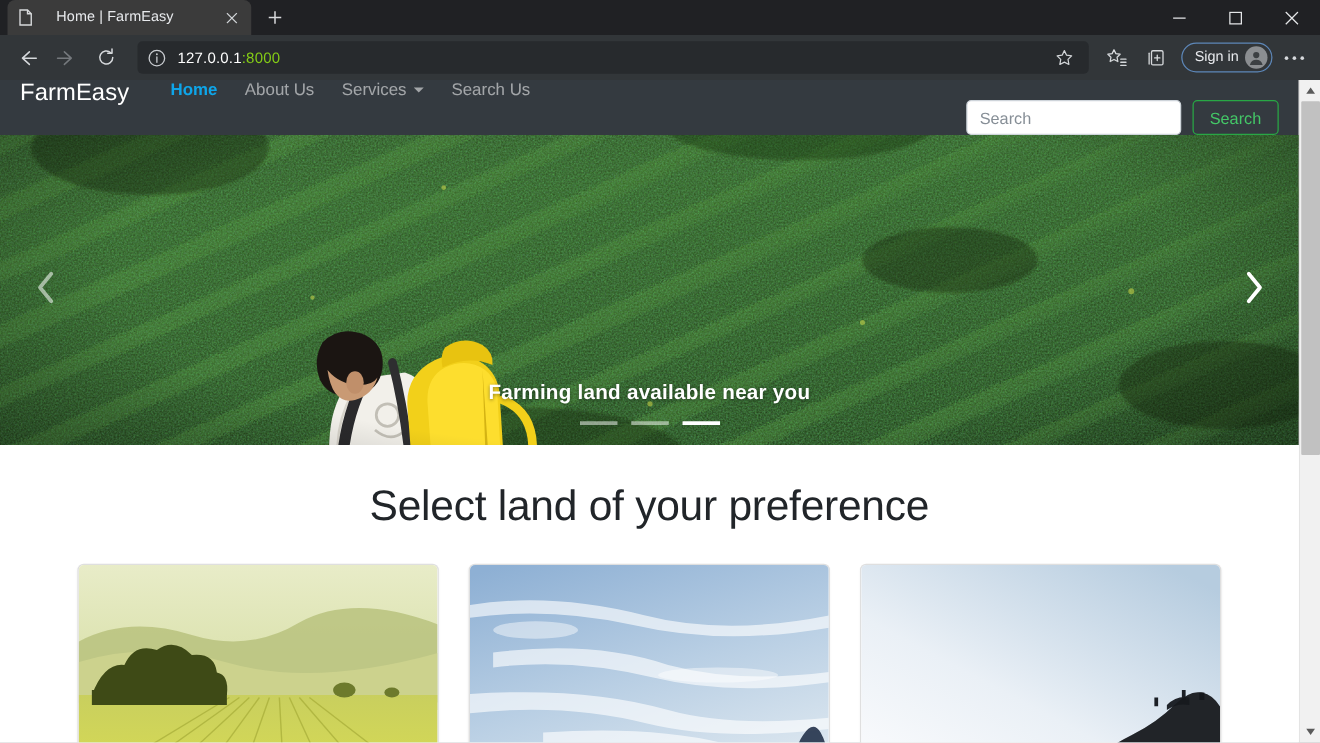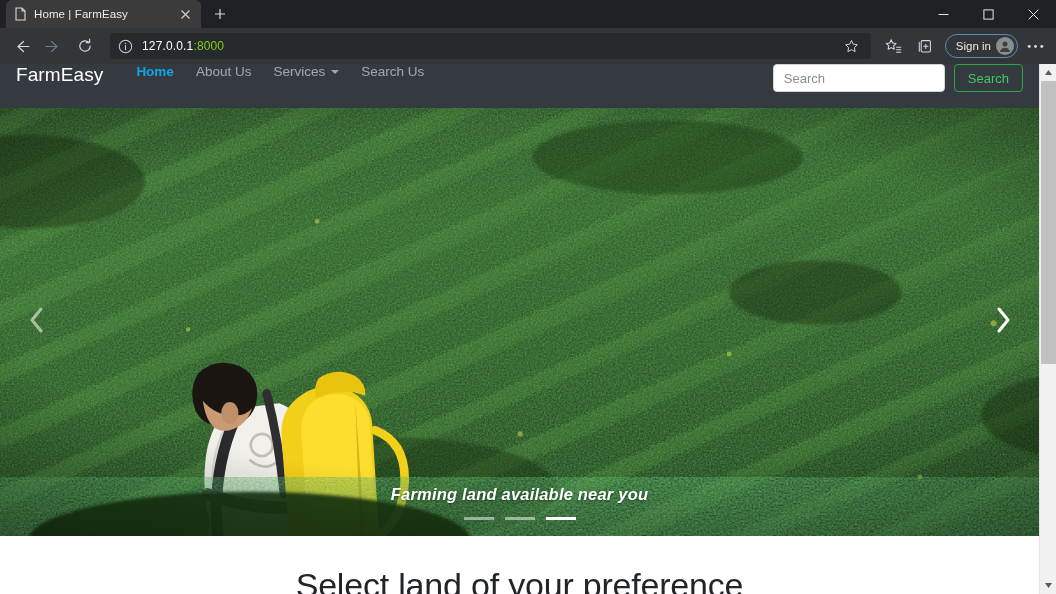--- a/index.html
+++ b/index.html
@@ -13,21 +13,21 @@
   
   .browser { width: 1056px; height: 594px; display: flex; flex-direction: column; background: #202124; }
 
   .titlebar {
     height: 28px; background: #202124; display: flex; align-items: flex-end;
     position: relative; flex: 0 0 28px;
   }
   .tab {
     margin-left: 6px; height: 28px; width: 195px; background: #3b3b3b;
     border-radius: 6px 6px 0 0; display: flex; align-items: center;
-    padding: 0 8px; gap: 7px;
+    padding: 0 8px; gap: 18px;
   }
   .tab-favicon { width: 13px; height: 14px; flex: 0 0 13px; position: relative; }
   .tab-favicon svg { display: block; }
   .tab-title {
     flex: 1; color: #e8eaed; font-size: 11.5px; white-space: nowrap;
     overflow: hidden; text-overflow: ellipsis; letter-spacing: .1px;
   }
   .tab-close {
     width: 16px; height: 16px; flex: 0 0 16px; color: #cfd2d5;
     display: flex; align-items: center; justify-content: center; border-radius: 3px;
@@ -92,36 +92,36 @@
   .nav-link {
     font-size: 13.5px; color: rgba(255,255,255,.55); padding: 0 11px;
     display: flex; align-items: center; gap: 5px; white-space: nowrap;
   }
   .nav-link.active { color: #0ea5e9; font-weight: 600; }
   .caret {
     width: 0; height: 0; border-left: 4px solid transparent;
     border-right: 4px solid transparent; border-top: 4.5px solid rgba(255,255,255,.55);
     display: inline-block; margin-left: 1px;
   }
-  .nav-search { margin-left: auto; display: flex; align-items: center; gap: 9px; }
+  .nav-search { margin-left: auto; display: flex; align-items: center; gap: 9px; margin-top: 16px; }
   .search-input {
     width: 172px; height: 28px; border-radius: 4px; border: 1px solid #ced4da;
     background: #fff; font-size: 13px; color: #495057; padding: 0 10px;
     font-family: "Liberation Sans", sans-serif;
   }
   .search-input::placeholder { color: #868e96; }
   .search-btn {
     height: 28px; padding: 0 13px; border-radius: 4px; border: 1px solid #28a745;
     background: transparent; color: #44c767; font-size: 13px;
     font-family: "Liberation Sans", sans-serif; display: flex; align-items: center;
   }
 
   
   .hero {
-    height: 428px; position: relative; overflow: hidden; background: #404040; font-style: italic;
+    height: 248px; position: relative; overflow: hidden; background: #404040;
   }
   .hero-img { position: absolute; inset: 0; }
   .hero-img svg { width: 100%; height: 100%; display: block; }
 
   .carousel-ctrl {
     position: absolute; top: 0; bottom: 0; width: 72px; display: flex;
     align-items: center; justify-content: center;
   }
   .carousel-ctrl.prev { left: 0; }
   .carousel-ctrl.next { right: 0; }

